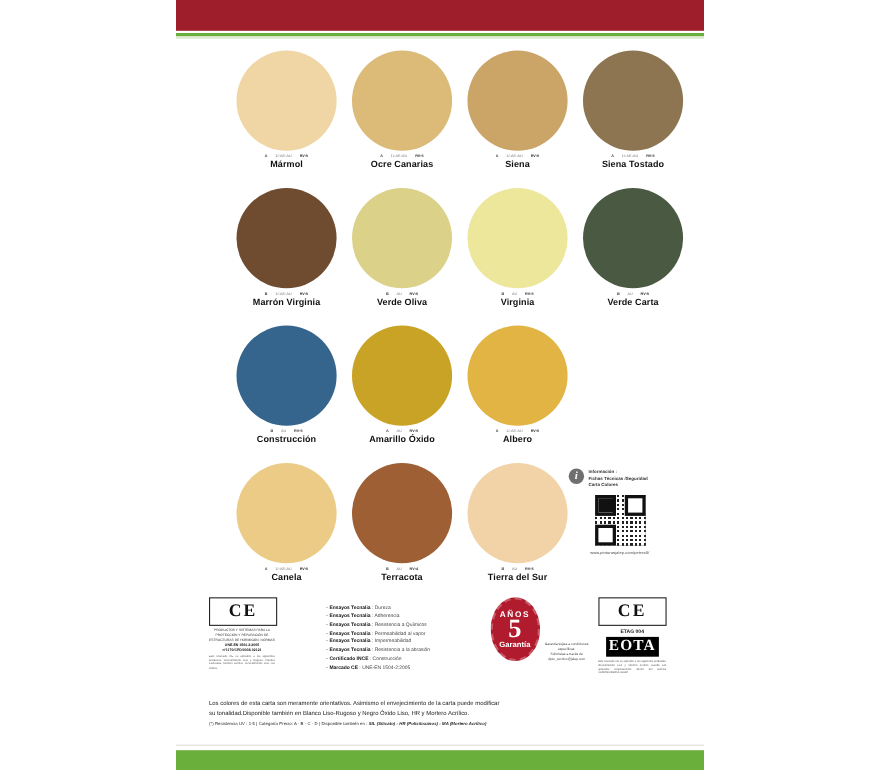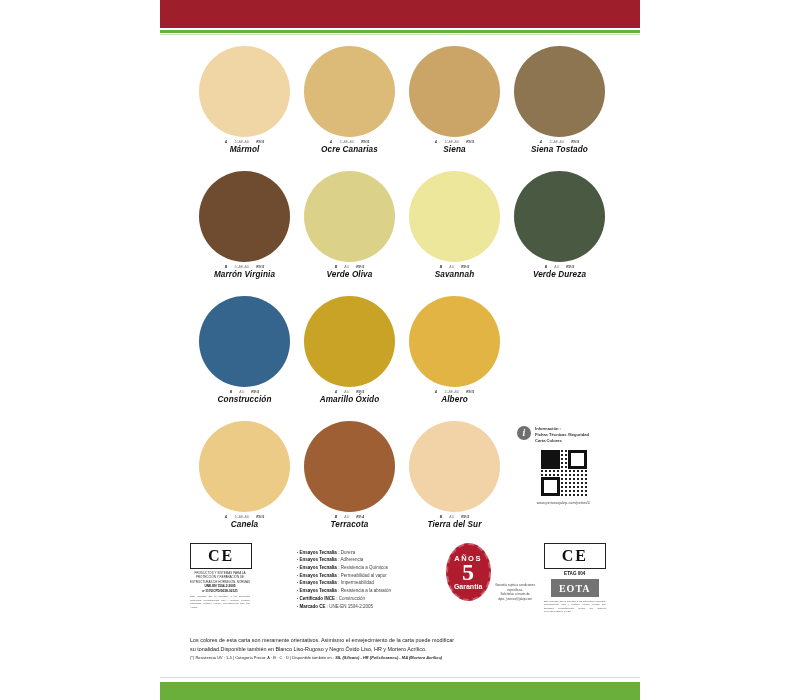--- a/index.html
+++ b/index.html
@@ -38,21 +38,21 @@
     position:absolute;left:0;bottom:0;width:480px;height:18px;
     background:#6aae3c;
   }
   .footer-line-thin{
     position:absolute;left:0;bottom:22px;width:480px;height:1px;
     background:#dddddd;
   }
 
   
   .grid{
-    position:absolute;left:32px;top:46px;width:420px;font-style:italic;
+    position:absolute;left:48px;top:46px;width:420px;
   }
   .row{
     display:flex;
     height:125px;
   }
   .cell{
     width:105px;
     display:flex;flex-direction:column;align-items:center;
     position:relative;
   }
@@ -148,23 +148,23 @@
     box-sizing:border-box;
   }
   .seal .anos{font-size:7.5px;font-weight:bold;letter-spacing:1.5px;margin-bottom:-3px;}
   .seal .num{font-size:24px;font-weight:bold;line-height:1;font-family:"Liberation Serif", serif;}
   .seal .gar{font-size:7px;font-weight:bold;margin-top:-1px;}
   .seal-note{font-size:3px;color:#444;text-align:center;margin-top:5px;line-height:1.5;}
 
   .etag-block{width:72px;display:flex;flex-direction:column;align-items:center;margin-left:auto;}
   .etag-label{font-size:4.6px;font-weight:bold;color:#111;margin-top:2px;}
   .eota{
-    width:48px;height:18px;background:#737373;color:#fff;
+    width:48px;height:18px;background:#000000;color:#fff;
     display:flex;align-items:center;justify-content:center;
-    font-size:10px;font-weight:bold;letter-spacing:1px;
+    font-size:14px;font-weight:bold;letter-spacing:1px;
     margin-top:3px;position:relative;overflow:hidden;
     font-family:"Liberation Serif", serif;
   }
   .etag-tiny{font-size:2.4px;line-height:1.4;color:#555;text-align:justify;width:62px;margin-top:3px;}
 
   
   .disclaimer{
     position:absolute;left:30px;top:636px;width:420px;
     font-size:5.4px;line-height:1.75;color:#222;
   }
@@ -246,30 +246,30 @@
           </span>
           <span class="cname">Verde Oliva</span>
         </div>
         <div class="cell">
           <span class="swatch" style="background: rgb(236, 231, 155);"></span>
           <span class="codes">
             <span class="cat">B</span>
             <span class="mid">AU</span>
             <span class="uv">RV:5</span>
           </span>
-          <span class="cname">Savannah</span>
+          <span class="cname">Virginia</span>
         </div>
         <div class="cell">
           <span class="swatch" style="background: rgb(74, 90, 66);"></span>
           <span class="codes">
             <span class="cat">B</span>
             <span class="mid">AU</span>
             <span class="uv">RV:5</span>
           </span>
-          <span class="cname">Verde Dureza</span>
+          <span class="cname">Verde Carta</span>
         </div>
       </div>
 
       <div class="row">
         <div class="cell">
           <span class="swatch" style="background: rgb(53, 100, 140);"></span>
           <span class="codes">
             <span class="cat">B</span>
             <span class="mid">AU</span>
             <span class="uv">RV:5</span>

